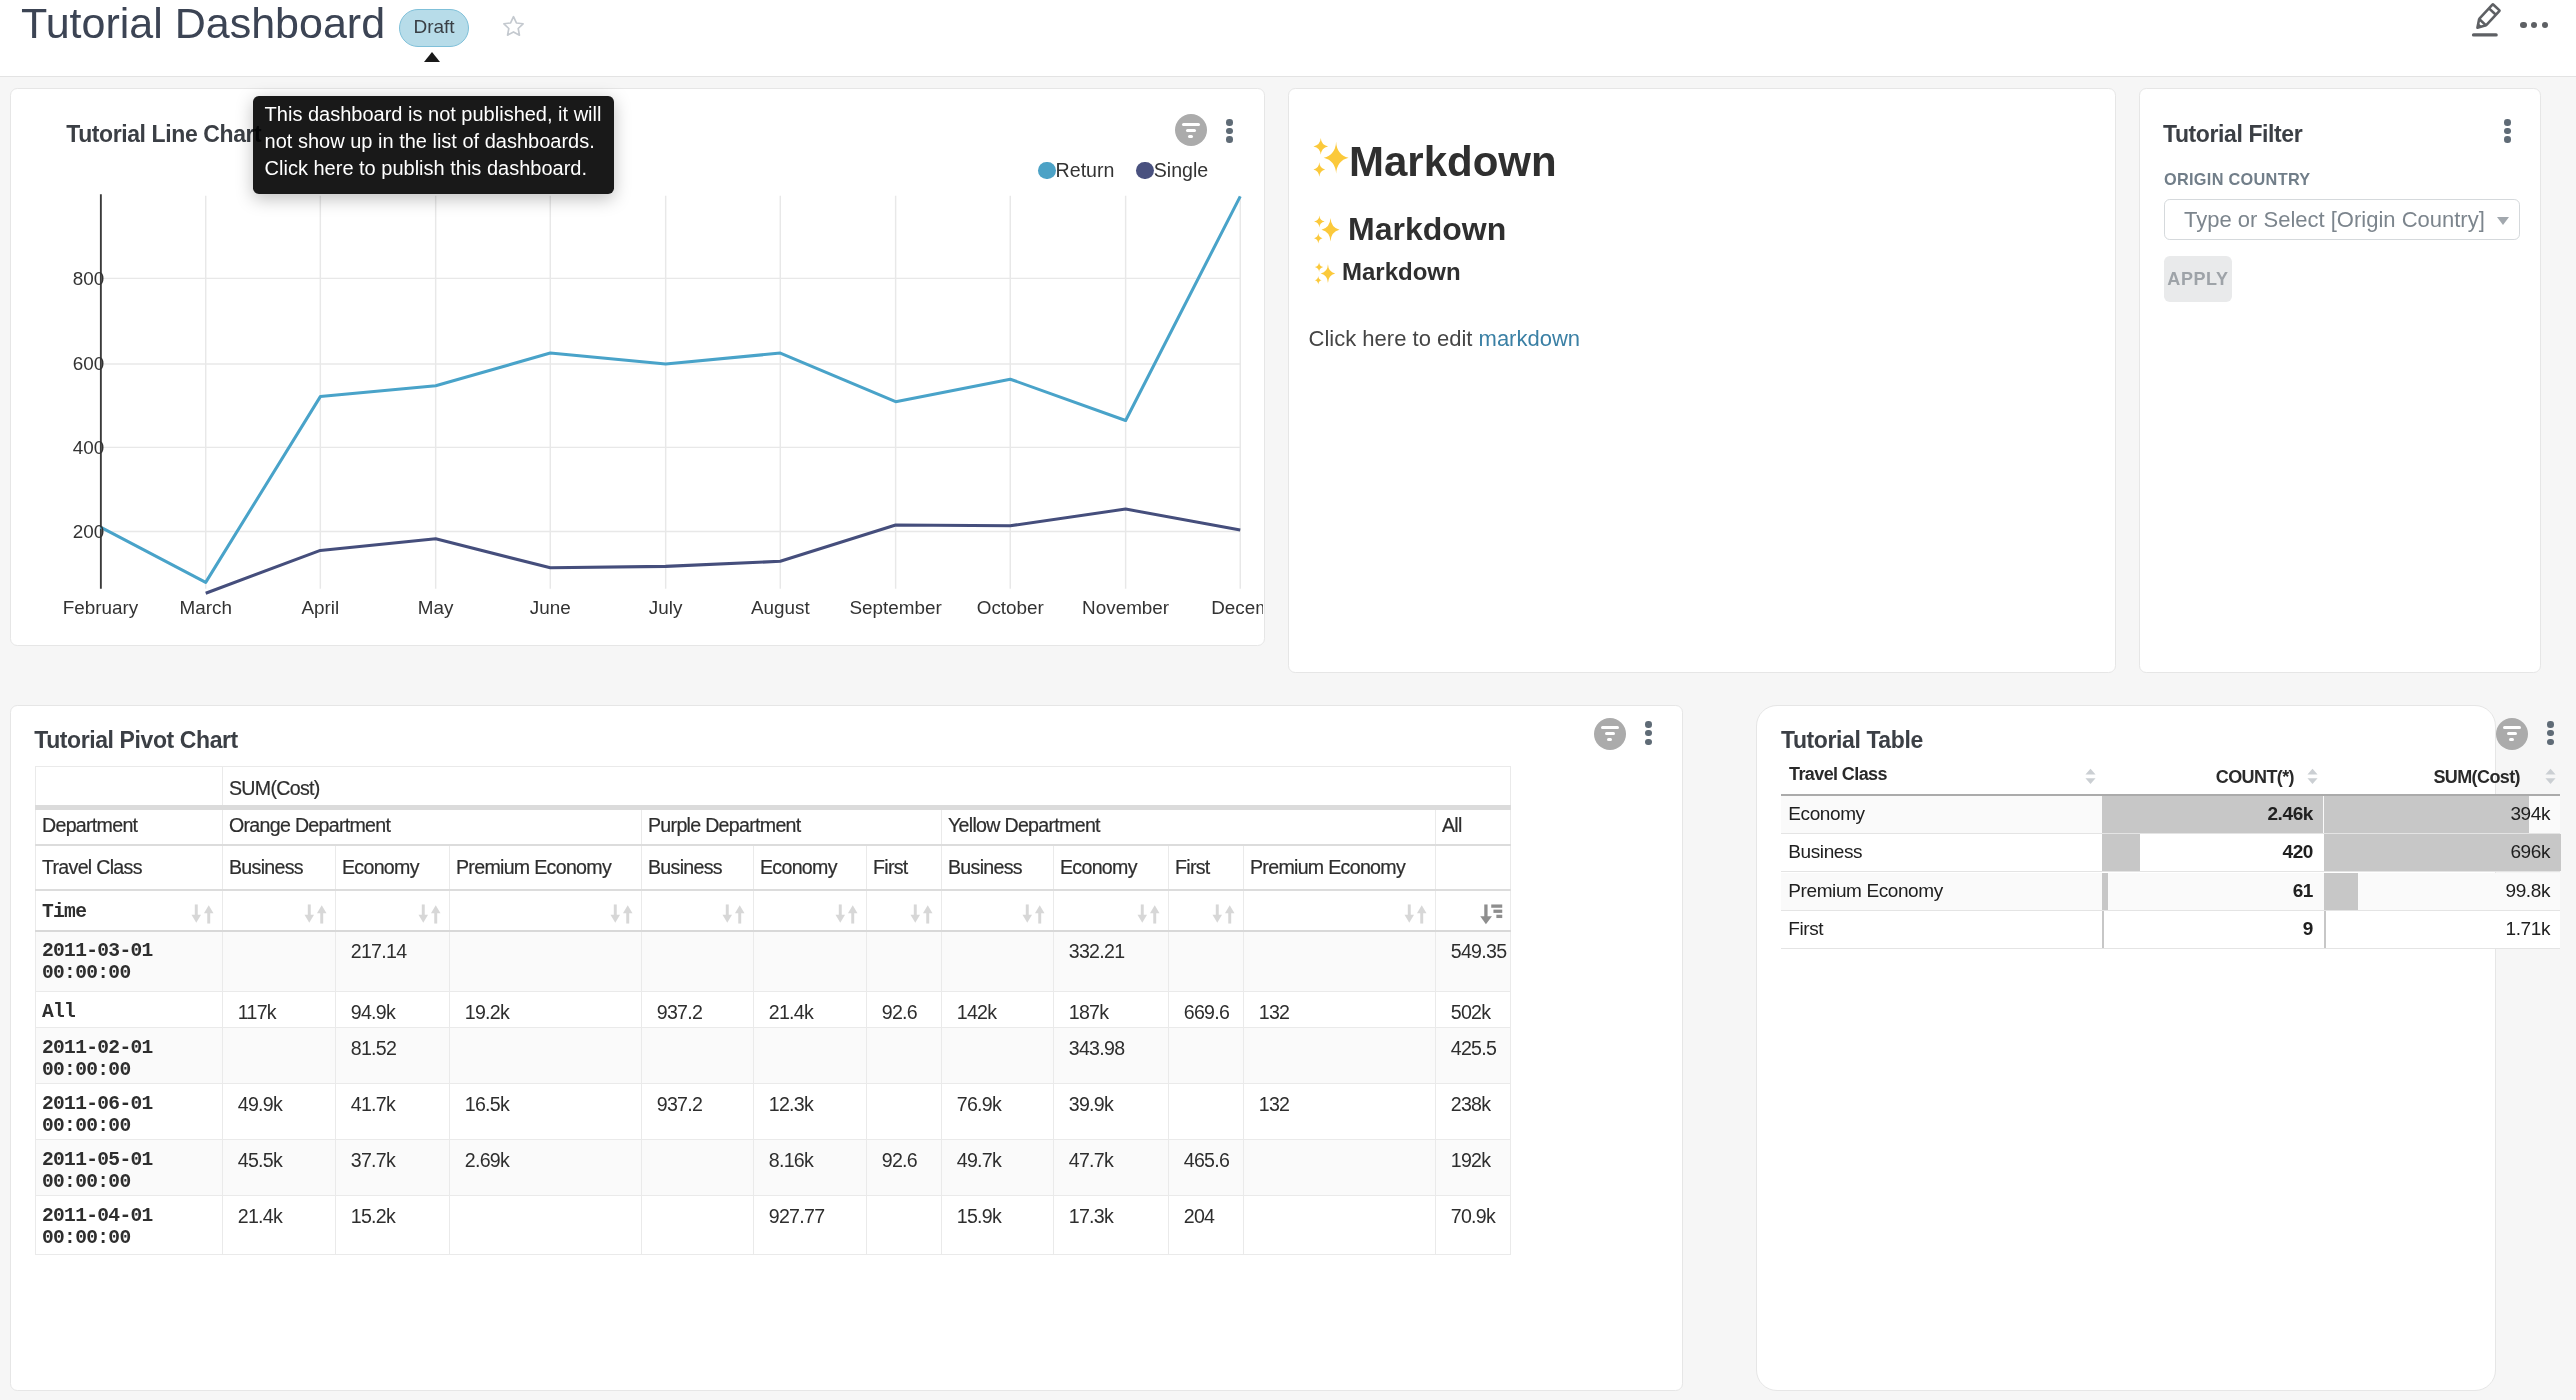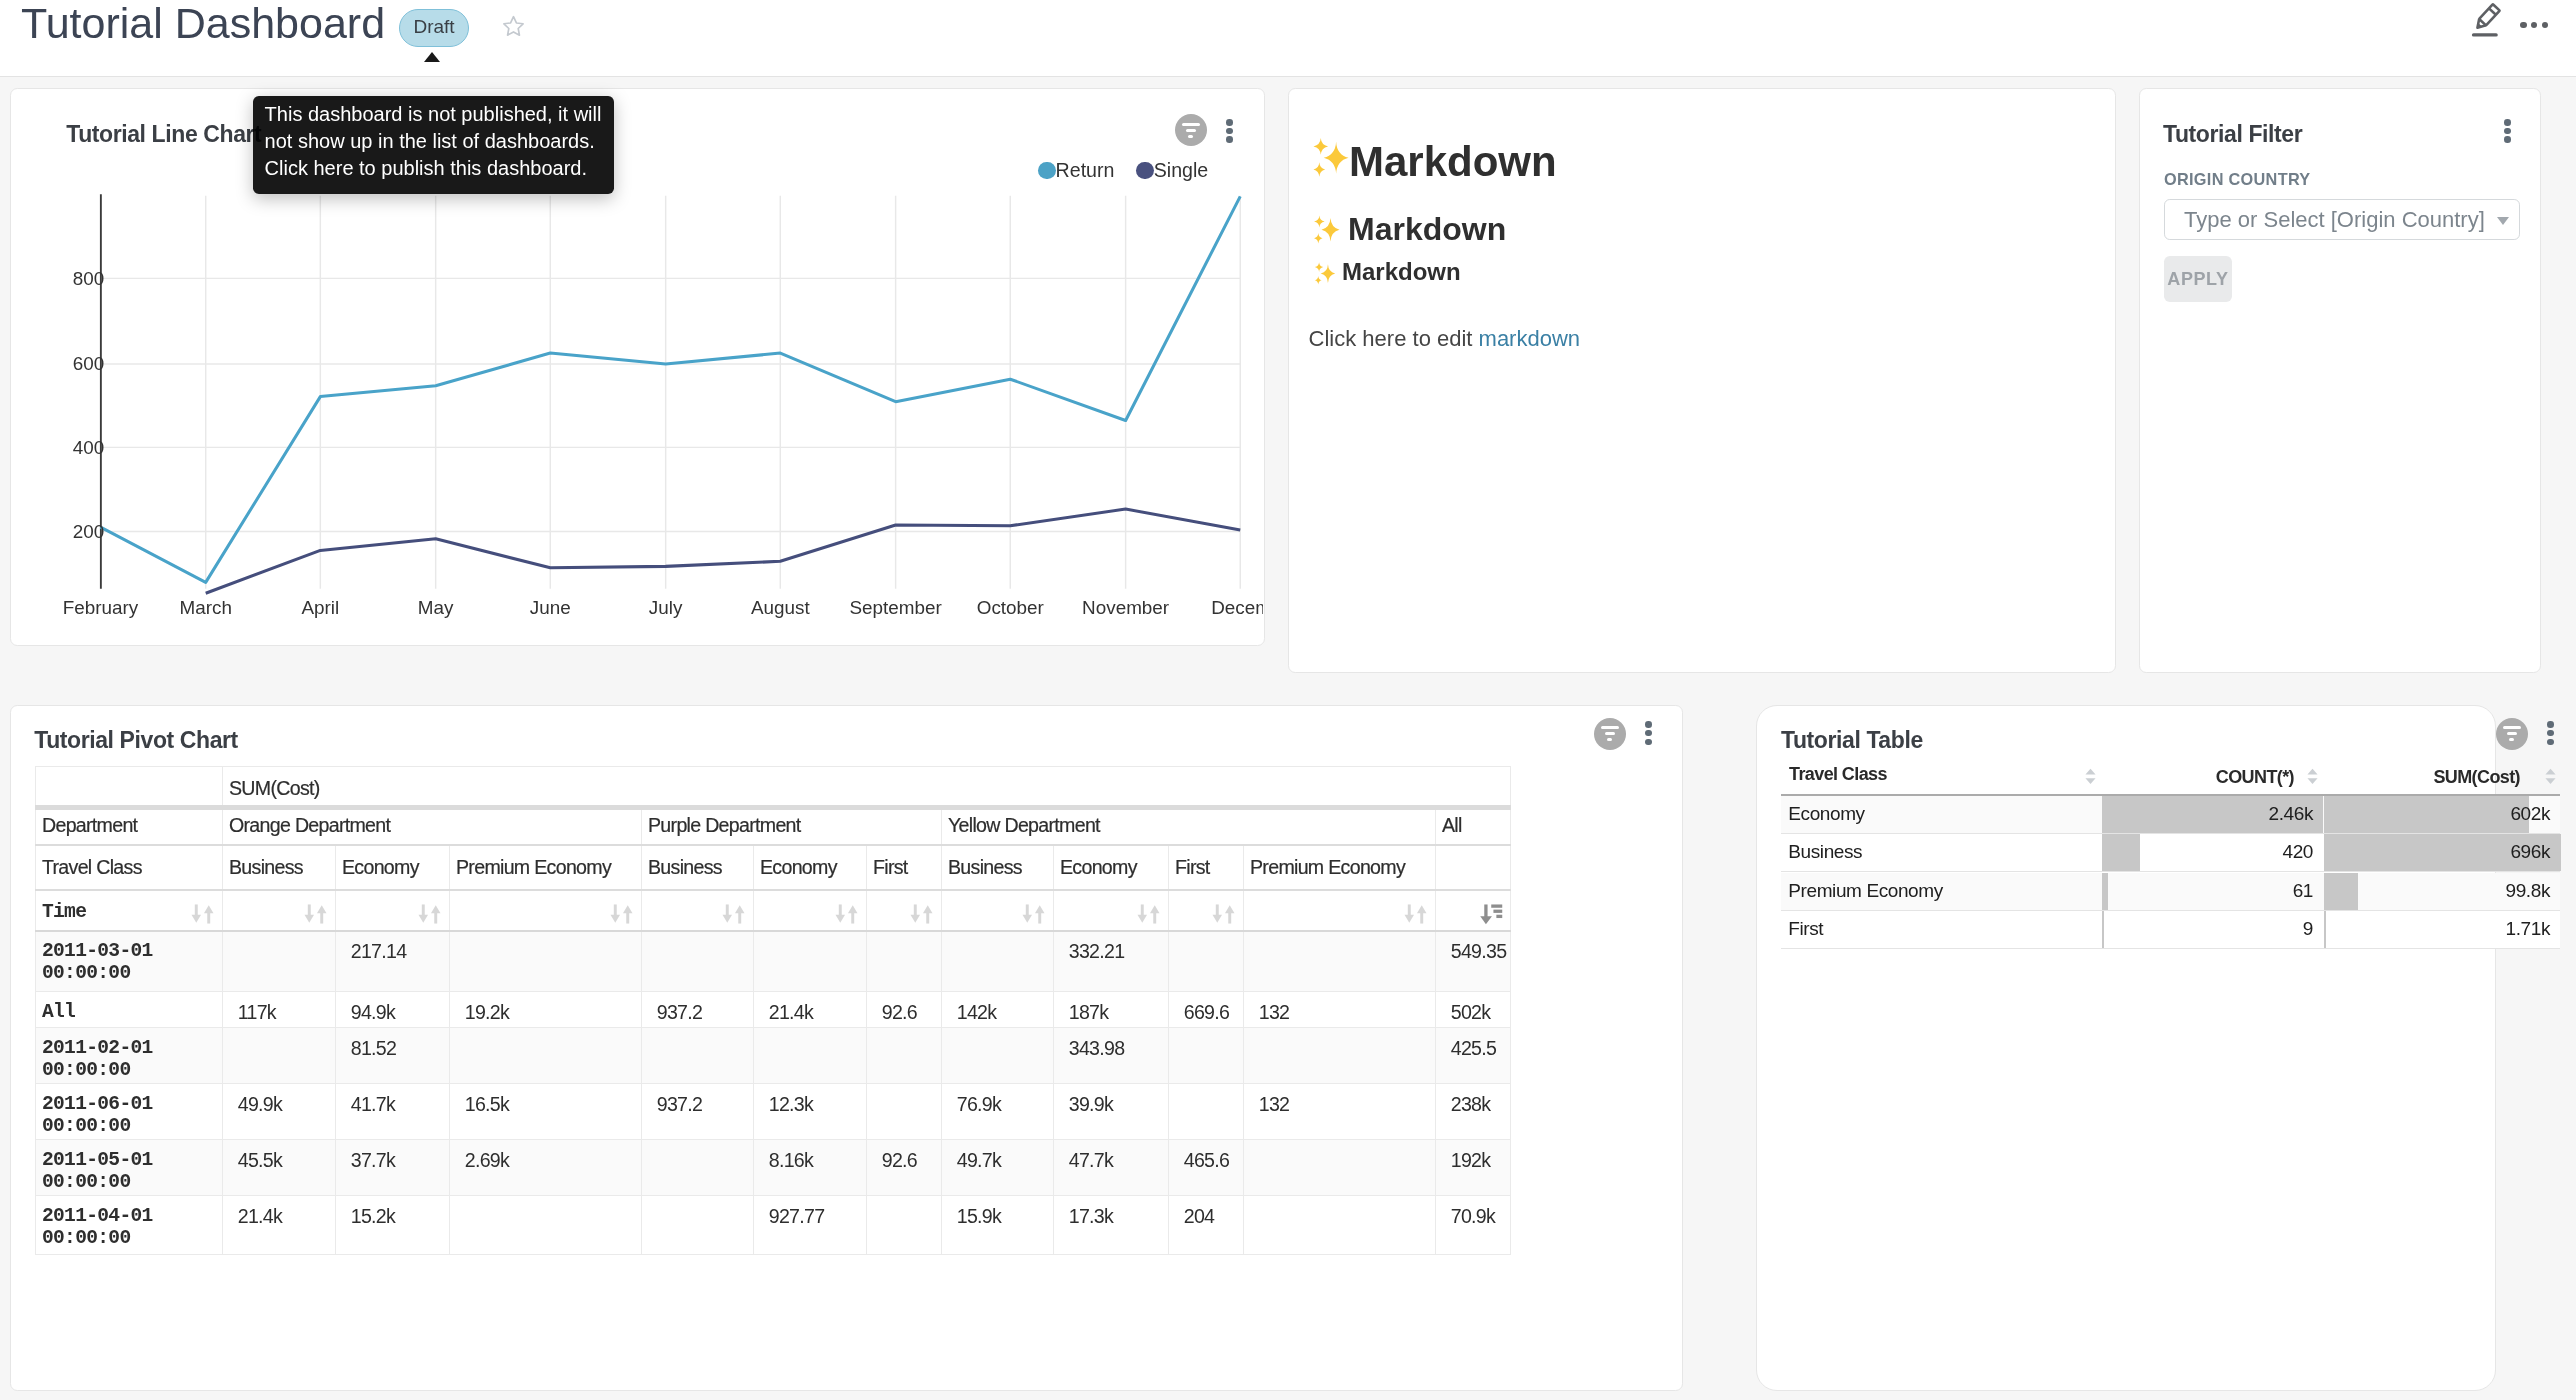--- a/index.html
+++ b/index.html
@@ -42,21 +42,21 @@
   .sicon { position:absolute; right:7.3px; top:12.3px; }
   .pvt tr.odd td { background:#FAFAFA; }
   .pvt tr.dr td { padding-left:14.5px; }
   .pvt tr.dr td:first-child { padding-left:5.8px; }
   .bold { font-weight:bold; }
   
   .trow { width:779px; height:38px; border-bottom:1.5px solid #E4E4E4; font-size:19px; letter-spacing:-0.4px;
     color:#202020; background:#FFFFFF; line-height:1; }
   .trow .bar { position:absolute; top:0px; height:37px; background:#C7C7C7; }
   .trow .lbl { position:absolute; left:7.3px; top:8px; }
-  .trow .v1 { position:absolute; left:321px; width:211px; top:8px; text-align:right; }
+  .trow .v1 { position:absolute; left:321px; width:211px; top:8px; text-align:right;font-weight:bold; }
   .trow .v2 { position:absolute; left:543px; width:226px; top:8px; text-align:right; }
 </style>
 </head>
 <body>
 <div id="page">
 
   <div id="header">
     <div id="title">Tutorial Dashboard</div>
     <div id="pill">Draft</div>
     <svg class="abs" style="left:501px; top:13.8px;" width="25" height="25" viewBox="0 0 24 24" fill="none" stroke="#C4C9CF" stroke-width="1.6" stroke-linejoin="round">
@@ -481,21 +481,21 @@
         <path d="M2 9 L16 9 L9 1 Z" fill="#CBCFD3"></path>
         <path d="M2 14 L16 14 L9 22 Z" fill="#CBCFD3"></path>
       </svg>
     <div class="abs" style="left:24px; top:88px; width:779px; height:2.2px; background:#ABABAB;"></div>
 
     <div class="abs trow" style="left:24px; top:90px; background:#FAFAFA;">
       <div class="bar" style="left:321px; width:221px;"></div>
       <div class="bar" style="left:543px; width:205px;"></div>
       <div class="lbl">Economy</div>
         <div class="v1">2.46k</div>
-        <div class="v2">602k</div>
+        <div class="v2">394k</div>
     </div>
     <div class="abs trow" style="left:24px; top:128px;">
       <div class="bar" style="left:321px; width:38px;"></div>
       <div class="bar" style="left:543px; width:237px;"></div>
       <div class="lbl">Business</div>
         <div class="v1">420</div>
         <div class="v2">696k</div>
     </div>
     <div class="abs trow" style="left:24px; top:167px; background:#FAFAFA;">
       <div class="bar" style="left:321px; width:5.8px;"></div>

